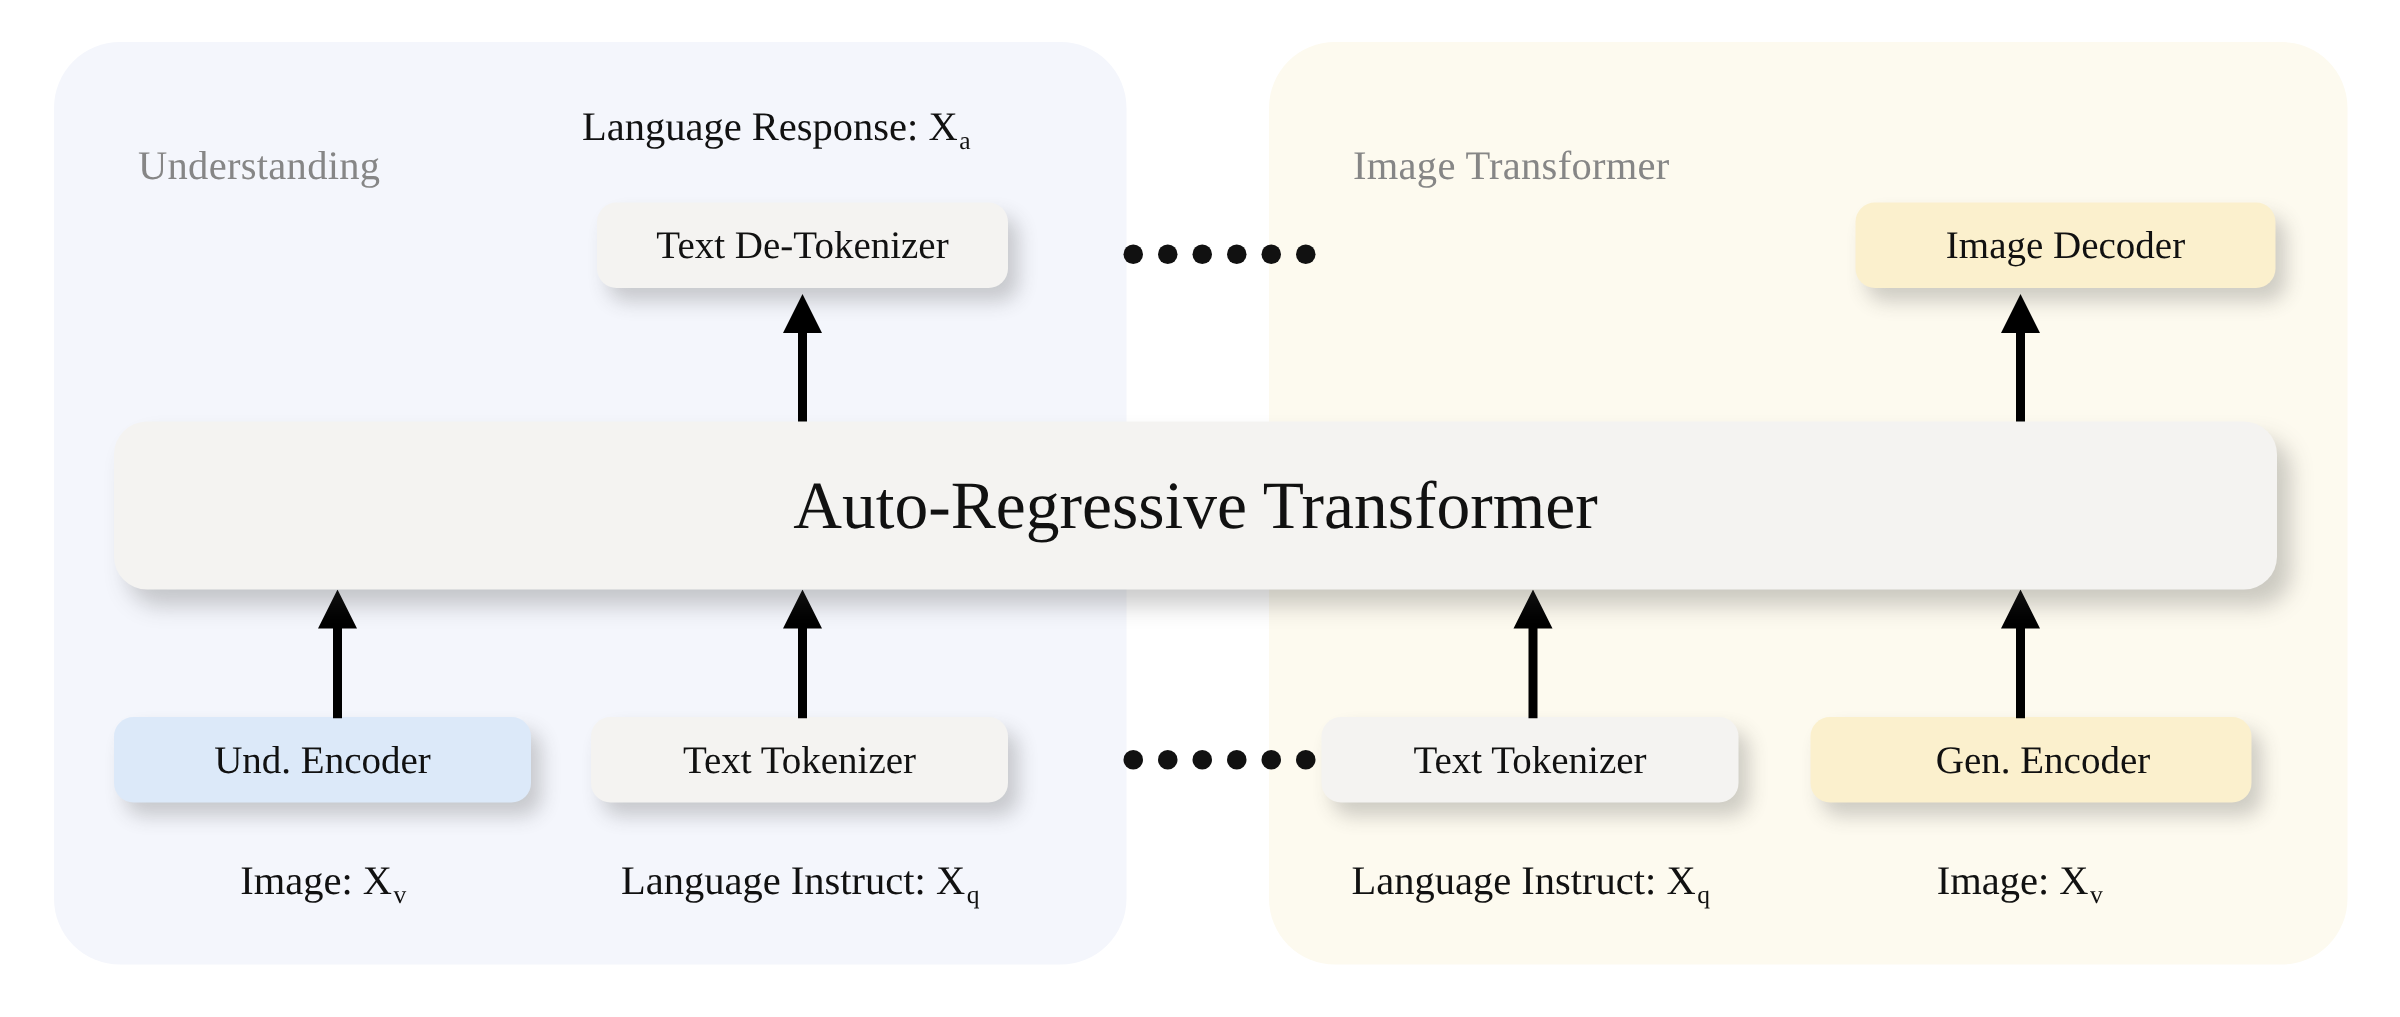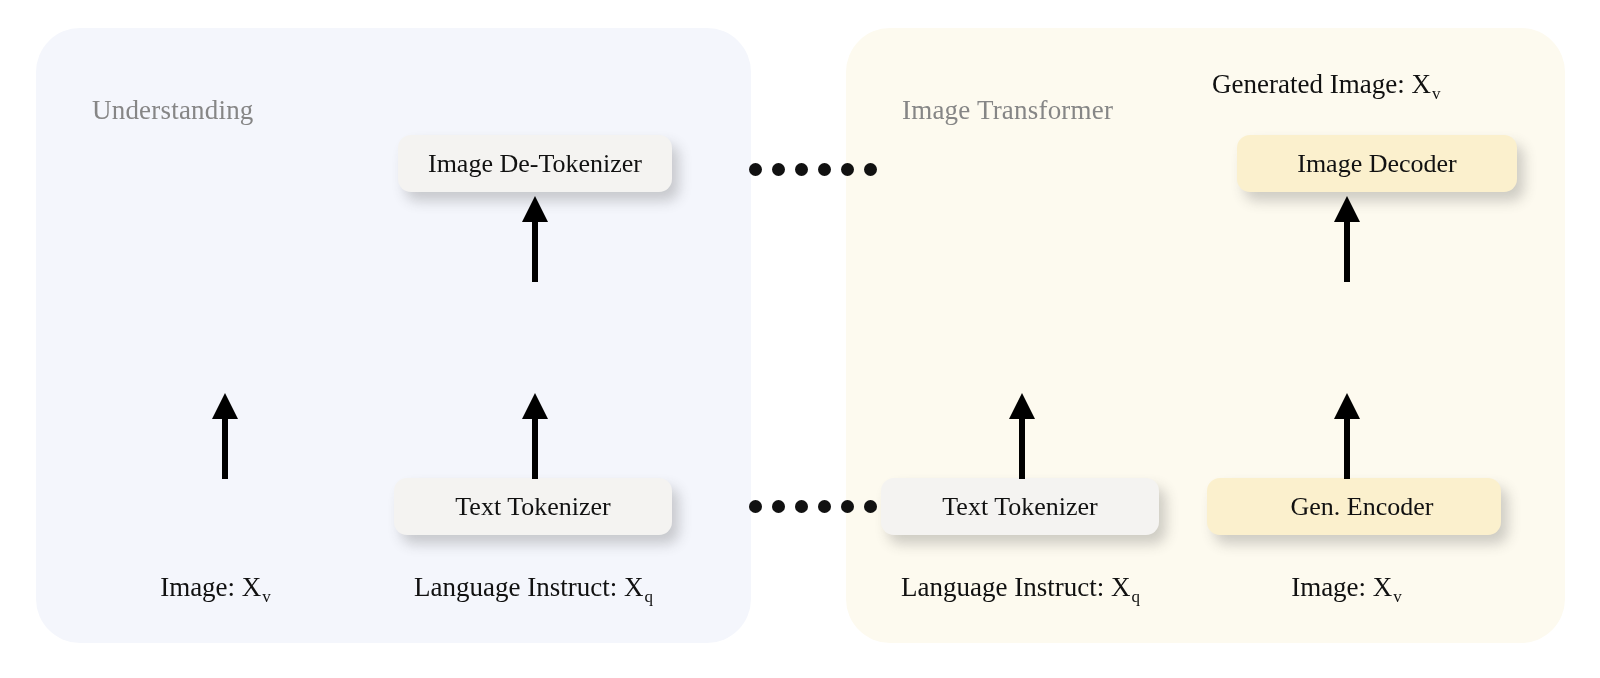--- a/index.html
+++ b/index.html
@@ -54,31 +54,37 @@
 </style>
 </head>
 <body>
 
 <div id="stage">
 
   <div class="panel panel-und"></div>
 
   <div class="panel-title" style="left:92px;top:69px;">Understanding</div>
 
+  <div class="io-label" style="left:388px;top:69px;">
+    <span>Language Response: X</span><sub>a</sub>
+  </div>
 
   <div class="node node-gray" style="left:398px;top:135px;width:274px;height:57px;">
-    <span>Image De-Tokenizer</span>
+    <span>Text De-Tokenizer</span>
   </div>
 
   <div class="arrow" style="left:517px;top:196px;">
     <svg width="36" height="86" viewBox="0 0 36 86">
         <path d="M18 0 L31 26 L21 26 L21 86 L15 86 L15 26 L5 26 Z" fill="#000000"></path>
       </svg>
   </div>
 
+  <div class="node node-blue" style="left:76px;top:478px;width:278px;height:57px;">
+    <span>Und. Encoder</span>
+  </div>
 
   <div class="node node-gray" style="left:394px;top:478px;width:278px;height:57px;">
     <span>Text Tokenizer</span>
   </div>
 
   <div class="arrow" style="left:207px;top:393px;">
     <svg width="36" height="86" viewBox="0 0 36 86">
         <path d="M18 0 L31 26 L21 26 L21 86 L15 86 L15 26 L5 26 Z" fill="#000000"></path>
       </svg>
   </div>
@@ -94,23 +100,20 @@
   </div>
 
   <div class="io-label" style="left:394px;top:572px;width:278px;">
     <span>Language Instruct: X</span><sub>q</sub>
   </div>
 
   <div class="panel panel-gen"></div>
 
   <div class="panel-title" style="left:902px;top:69px;">Image Transformer</div>
 
-  <div class="io-label" style="left:1212px;top:69px;">
-    <span>Generated Image: X</span><sub>v</sub>
-  </div>
 
   <div class="node node-yellow" style="left:1237px;top:135px;width:280px;height:57px;">
     <span>Image Decoder</span>
   </div>
 
   <div class="arrow" style="left:1329px;top:196px;">
     <svg width="36" height="86" viewBox="0 0 36 86">
         <path d="M18 0 L31 26 L21 26 L21 86 L15 86 L15 26 L5 26 Z" fill="#000000"></path>
       </svg>
   </div>
@@ -136,20 +139,23 @@
   </div>
 
   <div class="io-label" style="left:881px;top:572px;width:278px;">
     <span>Language Instruct: X</span><sub>q</sub>
   </div>
 
   <div class="io-label" style="left:1207px;top:572px;width:278px;">
     <span>Image: X</span><sub>v</sub>
   </div>
 
+  <div class="transformer">
+    <span>Auto-Regressive Transformer</span>
+  </div>
 
   <div class="dots" style="left:749px;top:163px;">
       <i style="background: rgb(17, 17, 17);"></i>
       <i style="background: rgb(17, 17, 17);"></i>
       <i style="background: rgb(17, 17, 17);"></i>
       <i style="background: rgb(17, 17, 17);"></i>
       <i style="background: rgb(17, 17, 17);"></i>
       <i style="background: rgb(17, 17, 17);"></i>
     </div>
   <div class="dots" style="left:749px;top:500px;">

